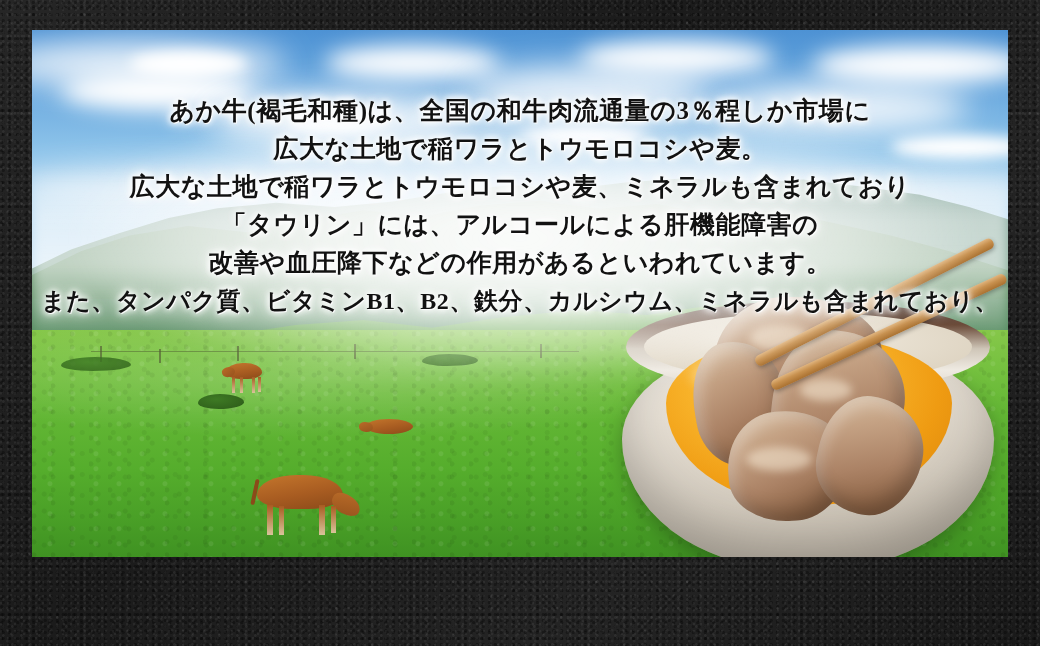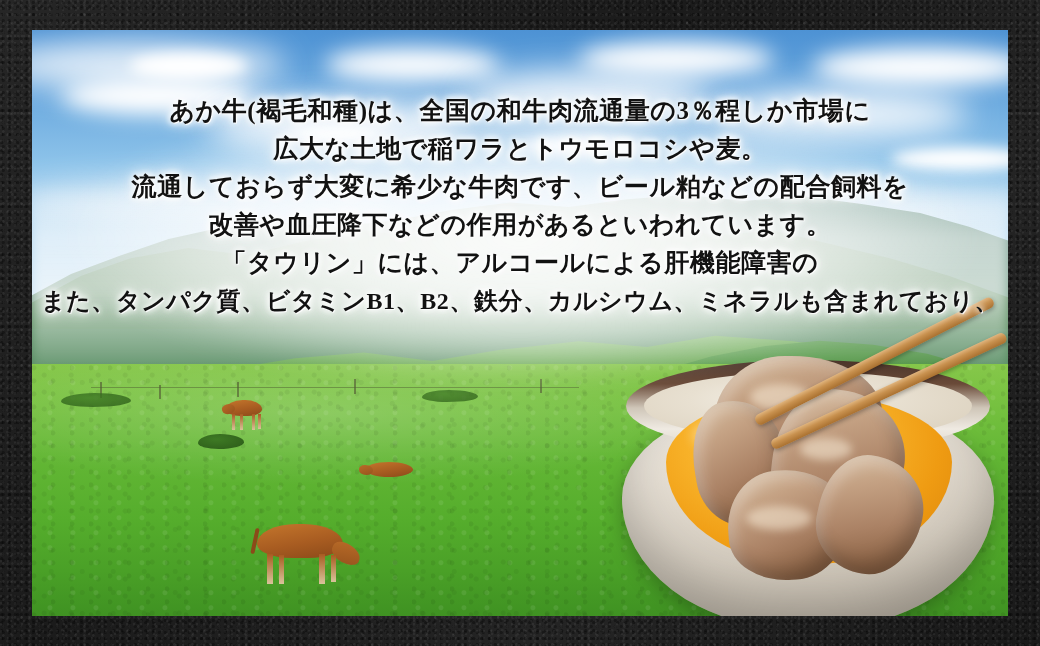--- a/index.html
+++ b/index.html
@@ -25,21 +25,21 @@
       radial-gradient(circle at 85% 77%, rgba(255,255,255,.05) 0 1px, transparent 1.6px),
       radial-gradient(circle at 22% 84%, rgba(0,0,0,.35) 0 1.2px, transparent 2px),
       radial-gradient(circle at 54% 42%, rgba(0,0,0,.3) 0 1.2px, transparent 2px),
       linear-gradient(135deg,#262626 0%,#1b1b1b 40%,#242424 70%,#191919 100%);
     background-size:7px 7px,9px 9px,11px 11px,13px 13px,8px 8px,6px 6px,100% 100%;
     pointer-events:none;
   }
 
   
   #photo{
-    position:absolute;left:32px;top:30px;width:976px;height:586px;
+    position:absolute;left:32px;top:30px;width:976px;height:527px;
     overflow:hidden;
     background:#8fc7ea;
   }
 
   
   .sky{
     position:absolute;left:0;top:0;width:100%;height:48%;
     background:linear-gradient(180deg,#4d92d4 0%,#68a7de 22%,#8ec4ea 48%,#b6d9f1 74%,#cfe5f4 100%);
   }
   
@@ -273,20 +273,20 @@
       </div>
 
       <div class="chopstick" style="left:134px;top:56px;width:266px;transform:rotate(-27deg);"></div>
       <div class="chopstick" style="left:150px;top:80px;width:258px;transform:rotate(-25deg);"></div>
     </div>
 
     <div id="copy-glow"></div>
     <div id="copy">
       <span class="line">あか牛(褐毛和種)は、全国の和牛肉流通量の3％程しか市場に</span>
       <span class="line">広大な土地で稲ワラとトウモロコシや麦。</span>
-      <span class="line">流通しておらず大変に希少な牛肉です、ビール粕などの配合飼料を</span>
+      <span class="line">広大な土地で稲ワラとトウモロコシや麦、ミネラルも含まれており</span>
+      <span class="line">「タウリン」には、アルコールによる肝機能障害の</span>
       <span class="line">改善や血圧降下などの作用があるといわれています。</span>
-      <span class="line">「タウリン」には、アルコールによる肝機能障害の</span>
       <span class="line tight">また、タンパク質、ビタミンB1、B2、鉄分、カルシウム、ミネラルも含まれており、</span>
     </div>
 
   </div>
 </div>
 
 </body></html>

